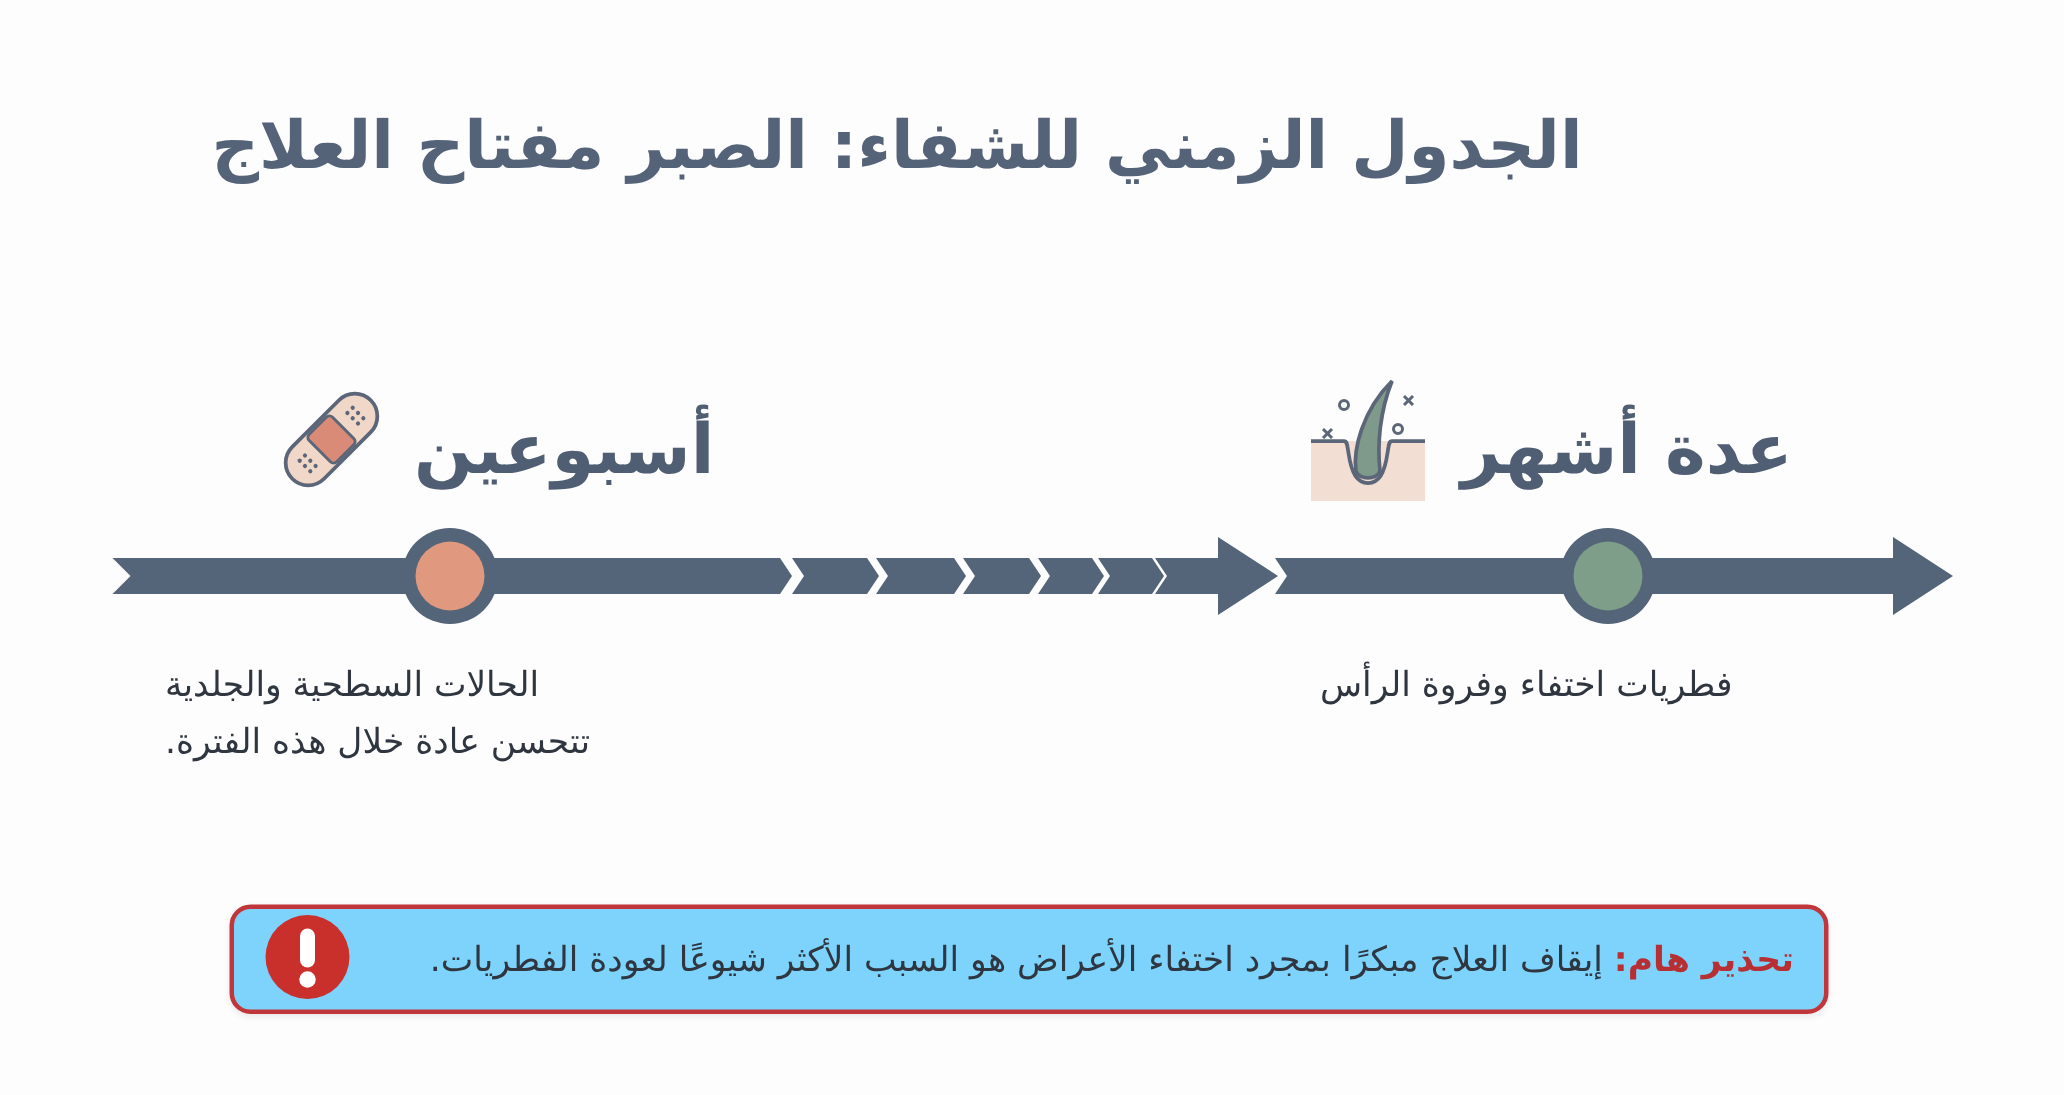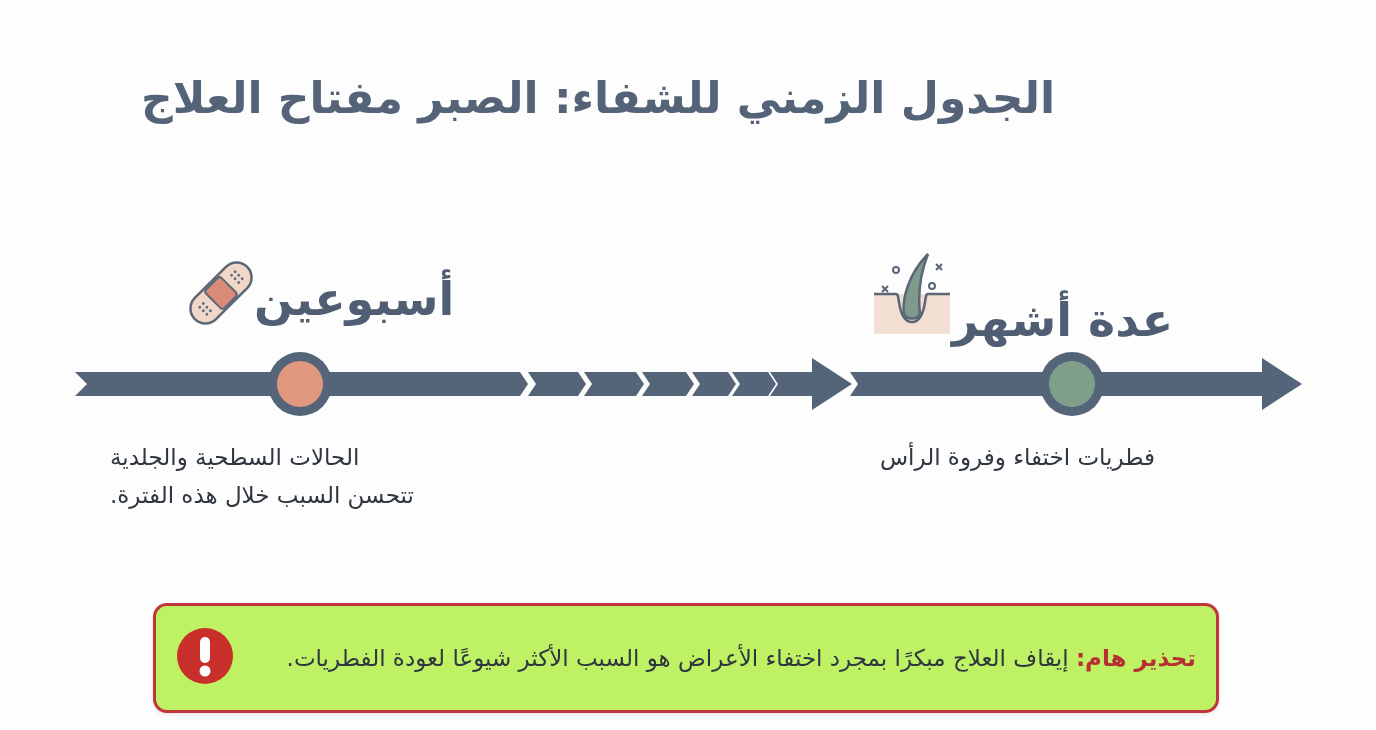--- a/index.html
+++ b/index.html
@@ -12,36 +12,36 @@
       color: #4f5e72;
     }
     .title {
       position: absolute; left: 0; width: 1196px; top: 72px;
       text-align: center; direction: rtl;
       font-size: 44px; font-weight: bold; color: #556379;
       letter-spacing: 0;
     }
     .stage-head {
       position: absolute; direction: rtl;
-      display: flex; align-items: center; 
+      display: flex; align-items: center; gap: 22px;
       font-size: 46px; font-weight: bold; color: #4f5e72;
     }
     .stage-head.left { left: 188px; top: 258px; }
-    .stage-head.right { left: 872px; top: 250px; align-items: flex-end; }
+    .stage-head.right { left: 872px; top: 250px; }
     .timeline { position: absolute; left: 0; top: 340px; width: 1376px; height: 90px; }
     .desc {
       position: absolute; direction: rtl; text-align: left;
       font-size: 23px; line-height: 38px; color: #2f3640;
     }
     .desc.left { left: 110px; width: 390px; top: 438px; }
     .desc.right { left: 880px; width: 390px; top: 438px; }
     .warning {
-      position: absolute; left: 153px; top: 603px; width: 1066px; height: 110px;
+      position: absolute; left: 153px; top: 603px; width: 1066px; height: 73px;
       border: 3px solid #c0363a; border-radius: 14px;
-      background: #bef264;
+      background: #7dd3fc;
       box-shadow: 0 2px 4px rgba(0,0,0,0.08);
       display: flex; align-items: center; justify-content: space-between;
       box-sizing: border-box; padding: 0 20px 0 20px;
     }
     .warning-text {
       direction: rtl; font-size: 23px; color: #2f3640; white-space: nowrap;
     }
     .warning-label { color: #b72e33; font-weight: bold; }
   </style>
 </head>
@@ -117,21 +117,21 @@
 
     <circle cx="300" cy="44" r="32" fill="#546479"></circle>
     <circle cx="300" cy="44" r="23" fill="#e0987e"></circle>
     <circle cx="1072" cy="44" r="32" fill="#546479"></circle>
     <circle cx="1072" cy="44" r="23" fill="#7e9e8a"></circle>
   </svg>
 </div>
 
 <div class="desc left">
   <div>الحالات السطحية والجلدية</div>
-  <div>تتحسن السبب خلال هذه الفترة.</div>
+  <div>تتحسن عادة خلال هذه الفترة.</div>
 </div>
 <div class="desc right">
   <div>فطريات اختفاء وفروة الرأس</div>
 </div>
 
 <div class="warning">
   <span>
     <svg width="58" height="58" viewBox="0 0 58 58">
       <circle cx="29" cy="29" r="28" fill="#c9302c"></circle>
       <rect x="24" y="10" width="10" height="26" rx="5" fill="#ffffff"></rect>

